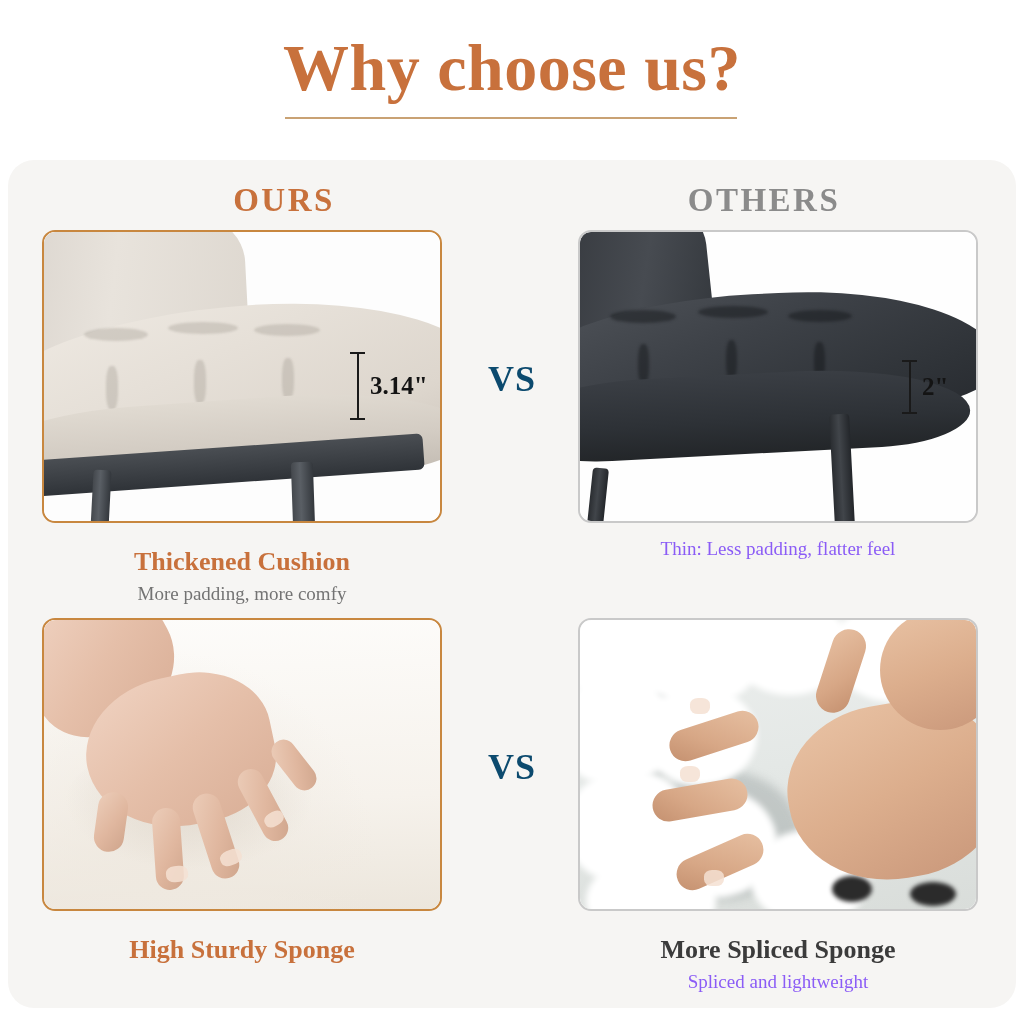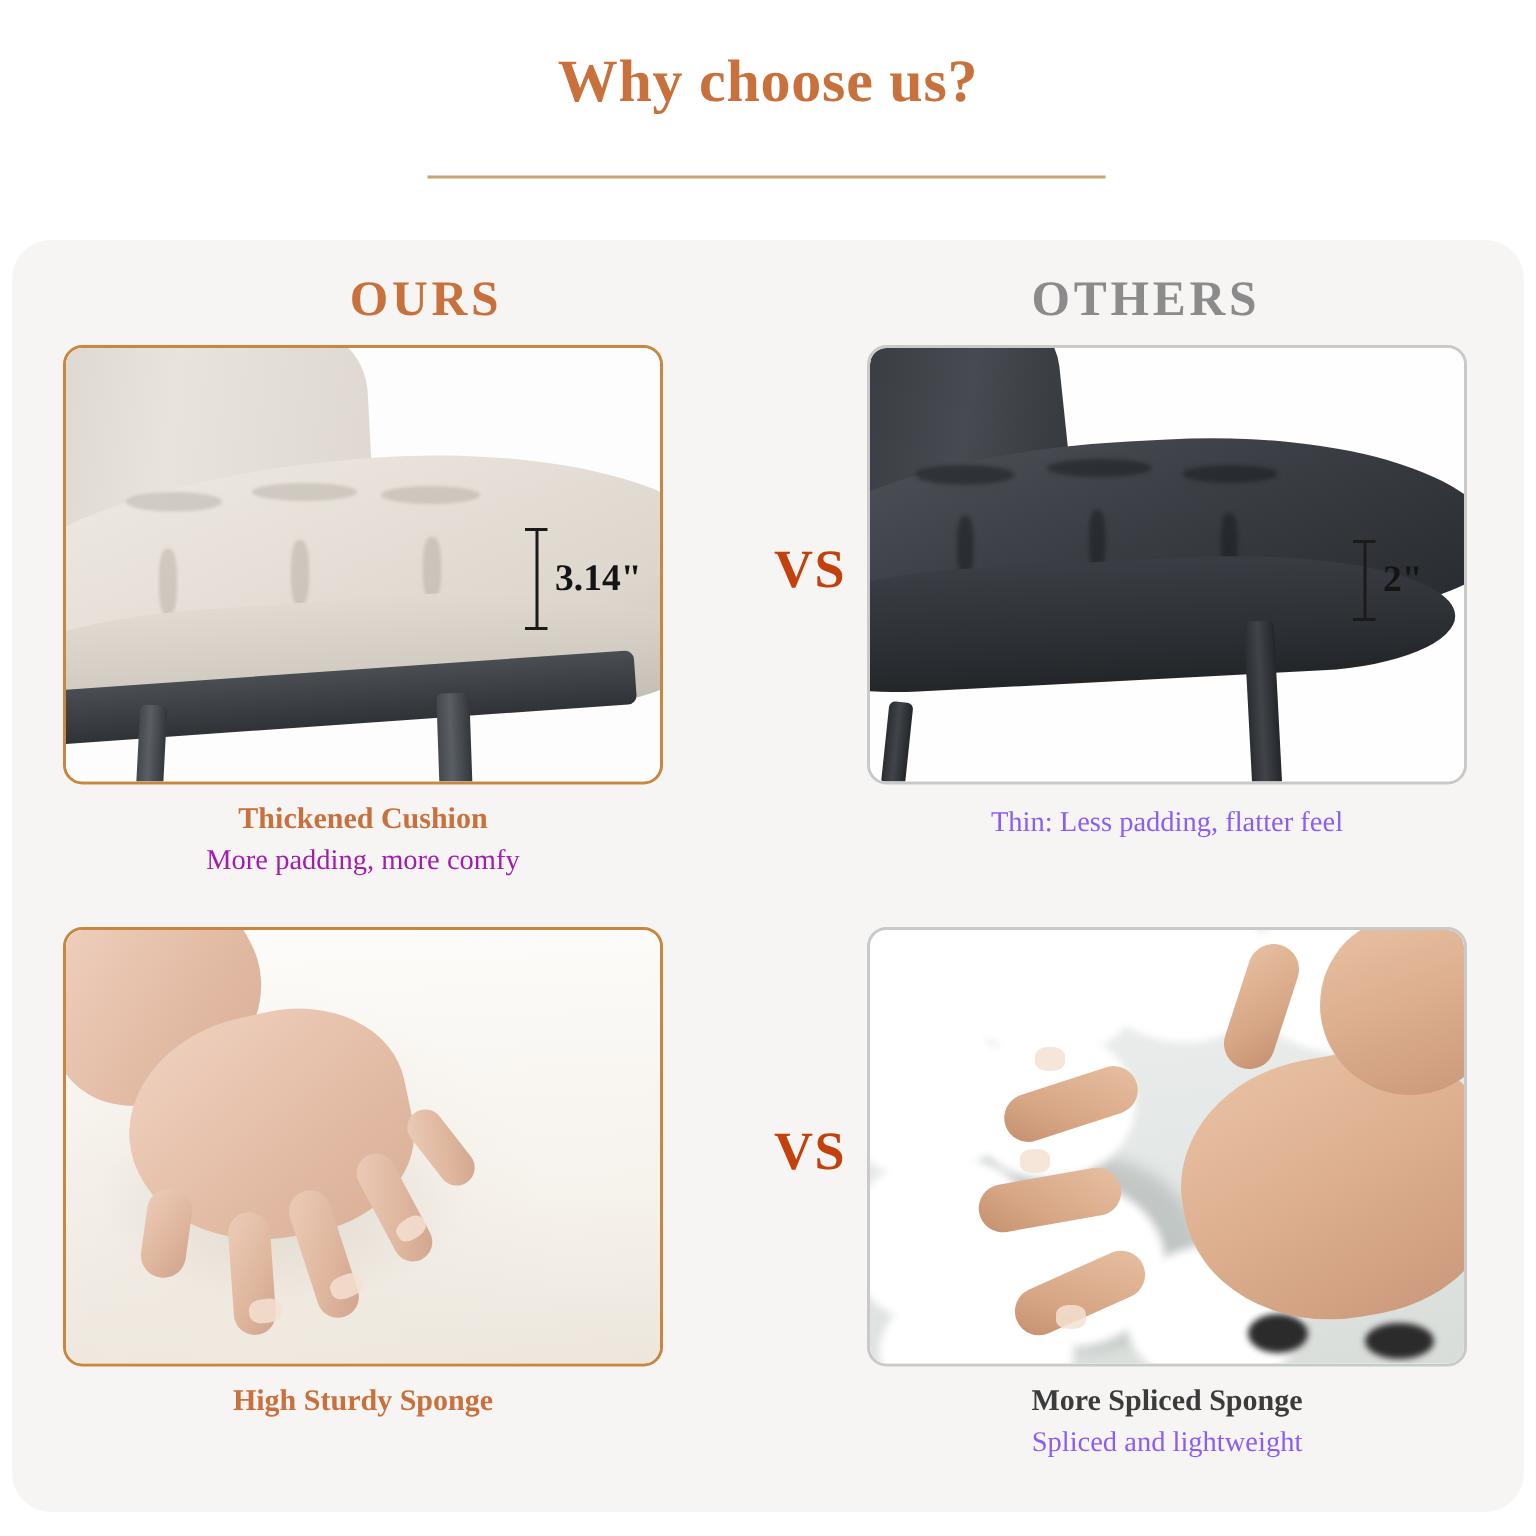--- a/index.html
+++ b/index.html
@@ -20,21 +20,21 @@
     position: absolute;
     left: 0;
     top: 0;
     width: 1024px;
     height: 150px;
     text-align: center;
   }
   .page-title {
     margin: 0;
     padding-top: 32px;
-    font-size: 40px;
+    font-size: 66px;
     font-weight: bold;
     color: #c8713c;
     letter-spacing: 0.5px;
     line-height: 1.08;
     font-family: "Liberation Serif", serif;
   }
   .title-rule {
     position: absolute;
     left: 285px;
     top: 117px;
@@ -111,48 +111,49 @@
     overflow: hidden;
     border-radius: 11px;
   }
 
   
   .vs {
     position: absolute;
     top: 128px;
     left: 452px;
     width: 104px;
-    text-align: right;
+    text-align: center;
     font-size: 36px;
     font-weight: bold;
-    color: #c2410c;
+    color: #0c4a6e;
     letter-spacing: 1px;
     font-family: "Liberation Serif", serif;
   }
 
   
   .caption {
     width: 400px;
     text-align: center;
     padding-top: 11px;
   }
   .cap-title {
-    font-size: 20px;
+    font-size: 26px;
     font-weight: bold;
     line-height: 1.25;
     font-family: "Liberation Serif", serif;
+    margin-top: 12px;
   }
   .cap-sub {
     font-size: 19px;
     line-height: 1.4;
     padding-top: 2px;
     font-family: "Liberation Serif", serif;
   }
   .ours-text .cap-title { color: #c8713c; }
-  .ours-text .cap-sub   { color: #a21caf; }
+  .ours-text .cap-sub   { color: #737373; }
   .other-text .cap-title { color: #3b3b3b; }
   .other-text .cap-sub   { color: #8b5cf6; }
 
   
   .dim {
     position: absolute;
     display: flex;
     align-items: center;
   }
   .dim-bar {

